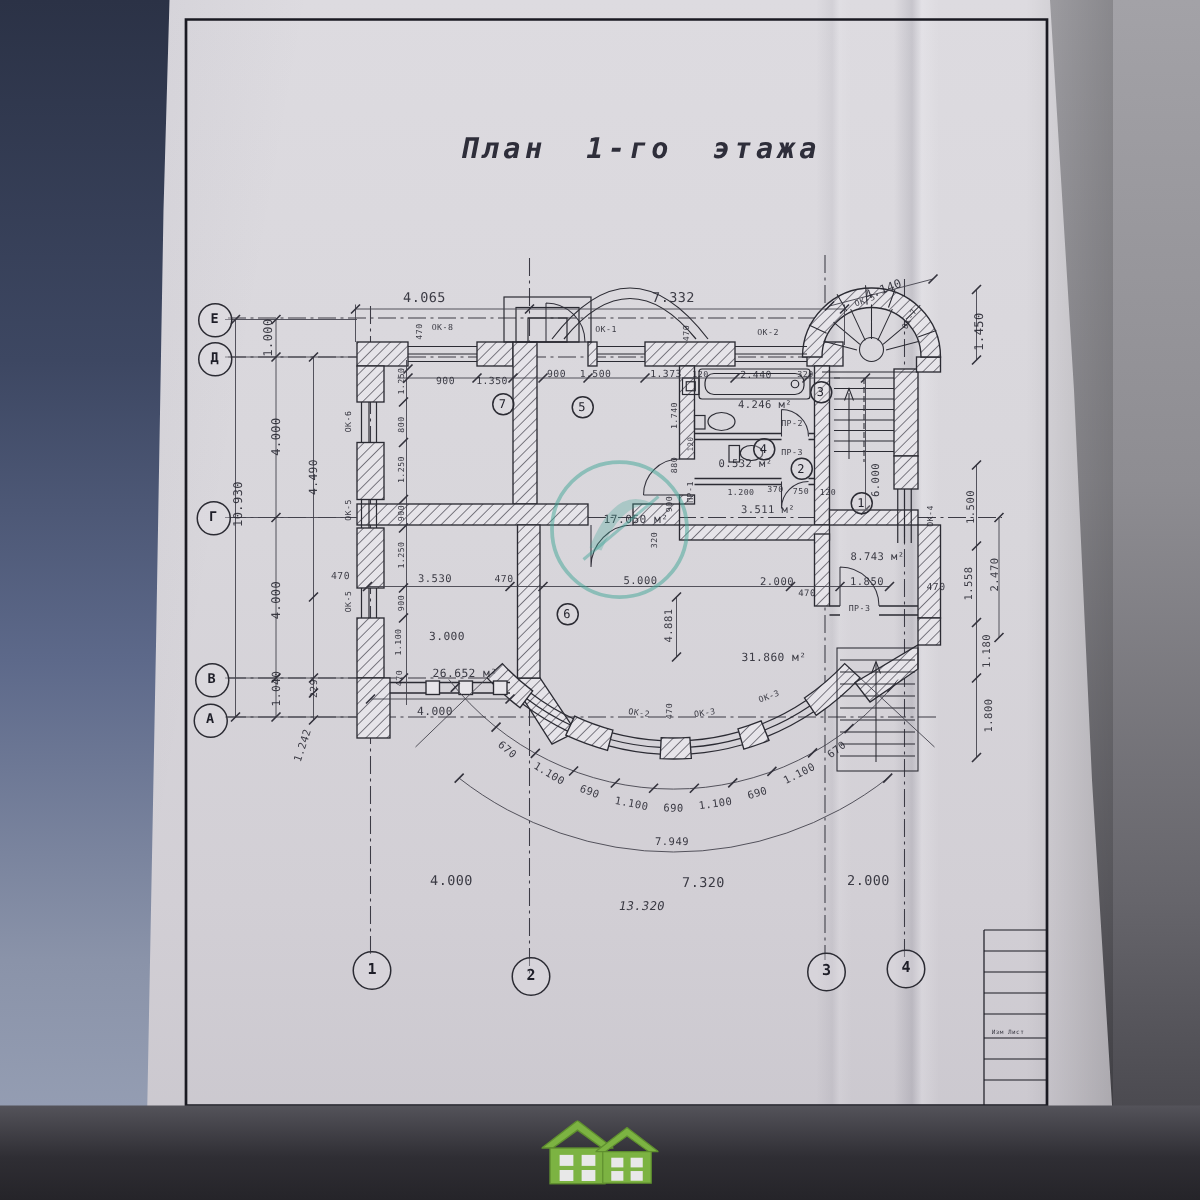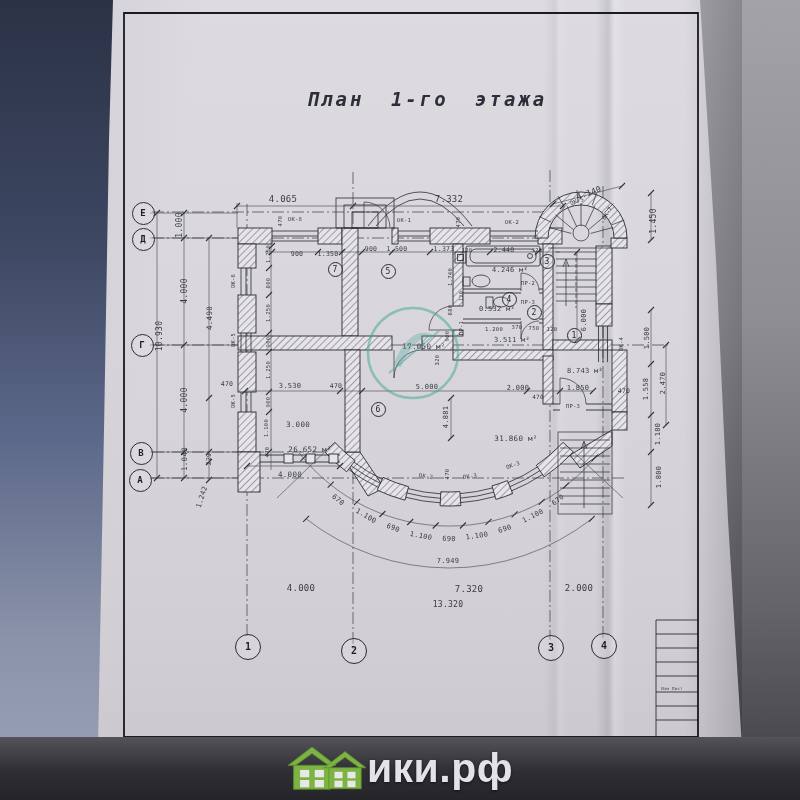--- a/index.html
+++ b/index.html
@@ -311,21 +311,21 @@
       <span class="dim" style="left: 421px; top: 536px; font-size: 7px; transform: translate(-50%, -50%) rotate(11deg);">1.100</span>
       <span class="dim" style="left: 449px; top: 539px; font-size: 7px; transform: translate(-50%, -50%) rotate(2deg);">690</span>
       <span class="dim" style="left: 477px; top: 536px; font-size: 7px; transform: translate(-50%, -50%) rotate(-8deg);">1.100</span>
       <span class="dim" style="left: 505px; top: 529px; font-size: 7px; transform: translate(-50%, -50%) rotate(-17deg);">690</span>
       <span class="dim" style="left: 533px; top: 516px; font-size: 7px; transform: translate(-50%, -50%) rotate(-27deg);">1.100</span>
       <span class="dim" style="left: 558px; top: 500px; font-size: 7px; transform: translate(-50%, -50%) rotate(-38deg);">670</span>
       <span class="dim" style="left: 448px; top: 561px; font-size: 7px; transform: translate(-50%, -50%) rotate(0deg);">7.949</span>
       <span class="dim" style="left: 301px; top: 588px; font-size: 9px; transform: translate(-50%, -50%) rotate(0deg);">4.000</span>
       <span class="dim" style="left: 469px; top: 589px; font-size: 9px; transform: translate(-50%, -50%) rotate(0deg);">7.320</span>
       <span class="dim" style="left: 579px; top: 588px; font-size: 9px; transform: translate(-50%, -50%) rotate(0deg);">2.000</span>
-      <span class="dim" style="left: 448px; top: 604px; font-size: 8px; transform: translate(-50%, -50%) rotate(0deg);">13.320</span>
+      <span class="dim" style="left: 428px; top: 604px; font-size: 8px; transform: translate(-50%, -50%) rotate(0deg); font-style: italic;">13.320</span>
       <span class="dim" style="left: 672px; top: 688px; font-size: 4px; transform: translate(-50%, -50%) rotate(0deg);">Изм  Лист</span>
       <div class="room-circle" style="left: 327.5px; top: 261.5px; width: 13px; height: 13px; line-height: 13px; font-size: 8px;">7</div>
       <div class="room-circle" style="left: 380.5px; top: 263.5px; width: 13px; height: 13px; line-height: 13px; font-size: 8px;">5</div>
       <div class="room-circle" style="left: 539.5px; top: 253.5px; width: 13px; height: 13px; line-height: 13px; font-size: 8px;">3</div>
       <div class="room-circle" style="left: 501.5px; top: 291.5px; width: 13px; height: 13px; line-height: 13px; font-size: 8px;">4</div>
       <div class="room-circle" style="left: 526.5px; top: 304.5px; width: 13px; height: 13px; line-height: 13px; font-size: 8px;">2</div>
       <div class="room-circle" style="left: 566.5px; top: 327.5px; width: 13px; height: 13px; line-height: 13px; font-size: 8px;">1</div>
       <div class="room-circle" style="left: 370.5px; top: 401.5px; width: 13px; height: 13px; line-height: 13px; font-size: 8px;">6</div>
       <div class="axis-circle" style="left: 131.5px; top: 201.5px; width: 21px; height: 21px; line-height: 21px; font-size: 9px;">Е</div>
       <div class="axis-circle" style="left: 131.5px; top: 227.5px; width: 21px; height: 21px; line-height: 21px; font-size: 9px;">Д</div>
@@ -356,15 +356,14 @@
       </svg>
       <svg width="42" height="40" viewBox="0 0 26 24" style="margin-left:-12px">
         <polygon points="13,0 26,10 22,10 13,3.5 4,10 0,10" fill="#7cb342" stroke="#5f8f2f" stroke-width="0.5"></polygon>
         <rect x="3" y="10" width="20" height="13" fill="#7cb342" stroke="#5f8f2f" stroke-width="0.5"></rect>
         <rect x="6.5" y="12.5" width="5" height="4" fill="#e8e8e8"></rect>
         <rect x="14.5" y="12.5" width="5" height="4" fill="#e8e8e8"></rect>
         <rect x="6.5" y="18" width="5" height="4" fill="#e8e8e8"></rect>
         <rect x="14.5" y="18" width="5" height="4" fill="#e8e8e8"></rect>
       </svg>
     </span>
-    <span class="brand-text">ики.рф</span>
   </div>
 </div>
 
 </body></html>

